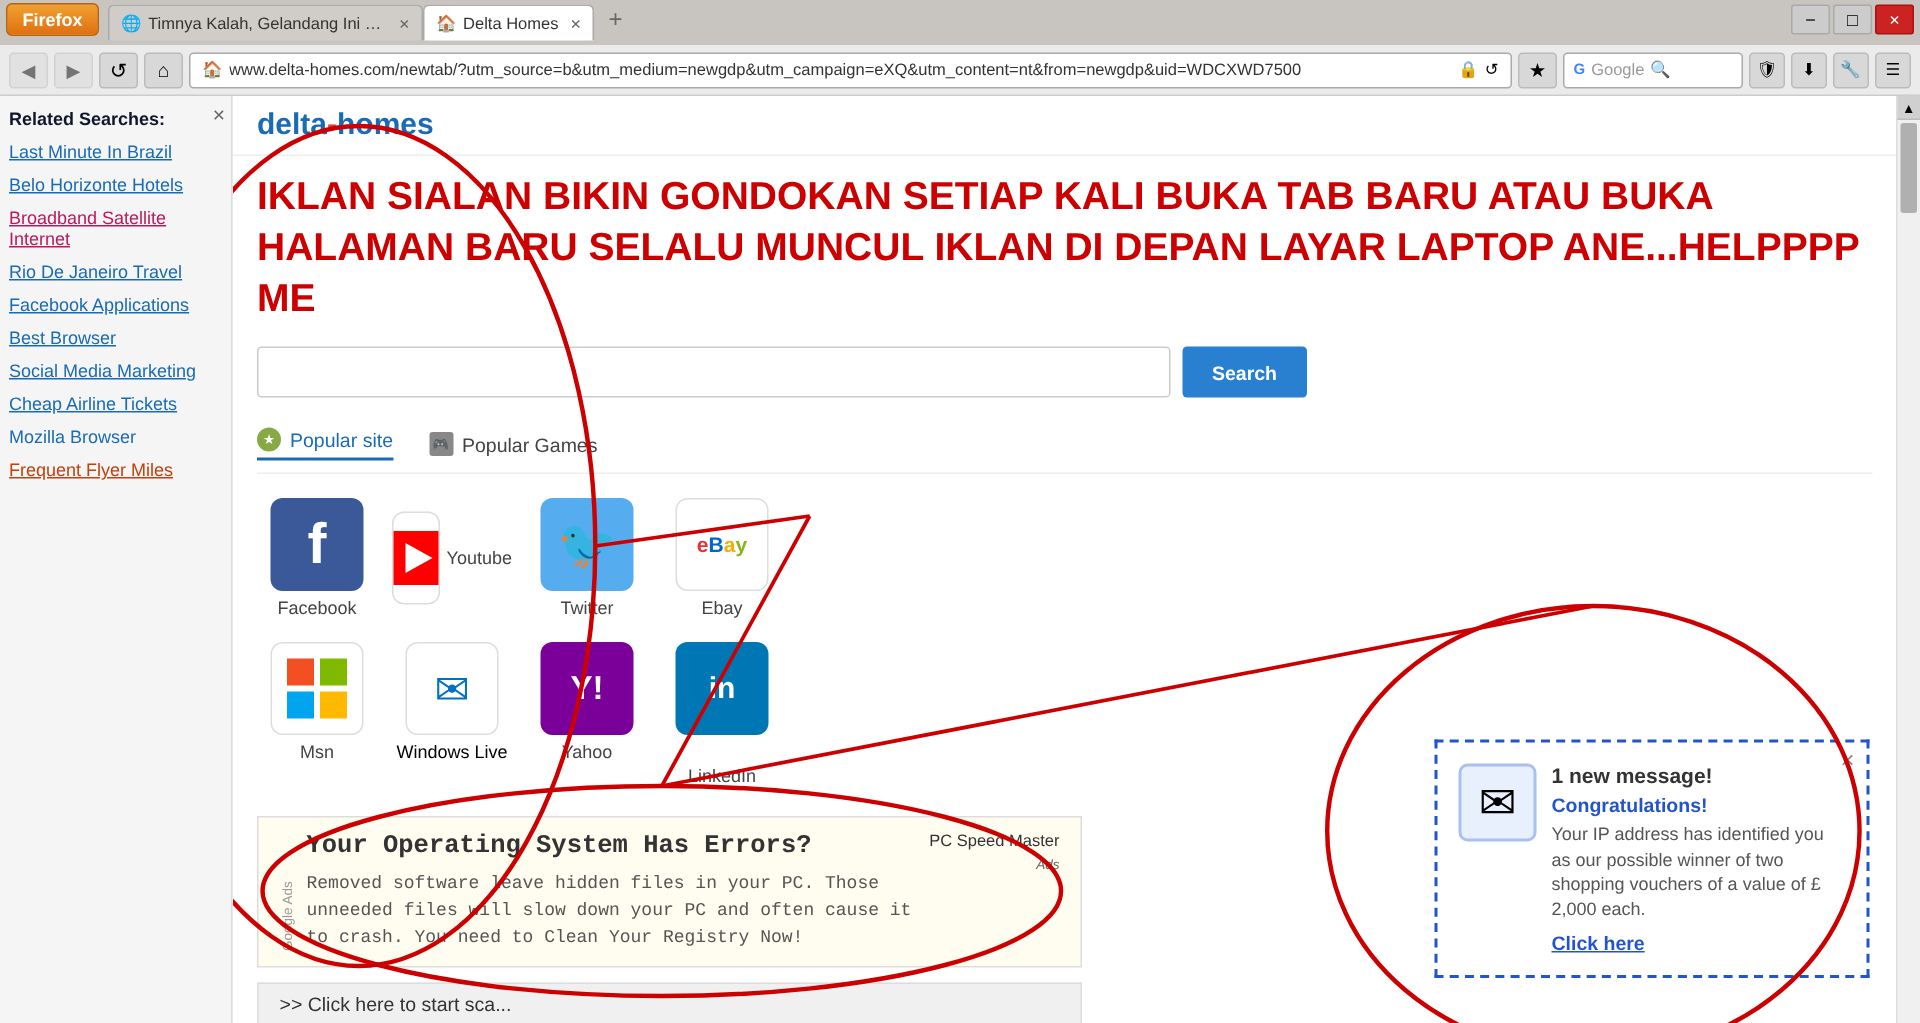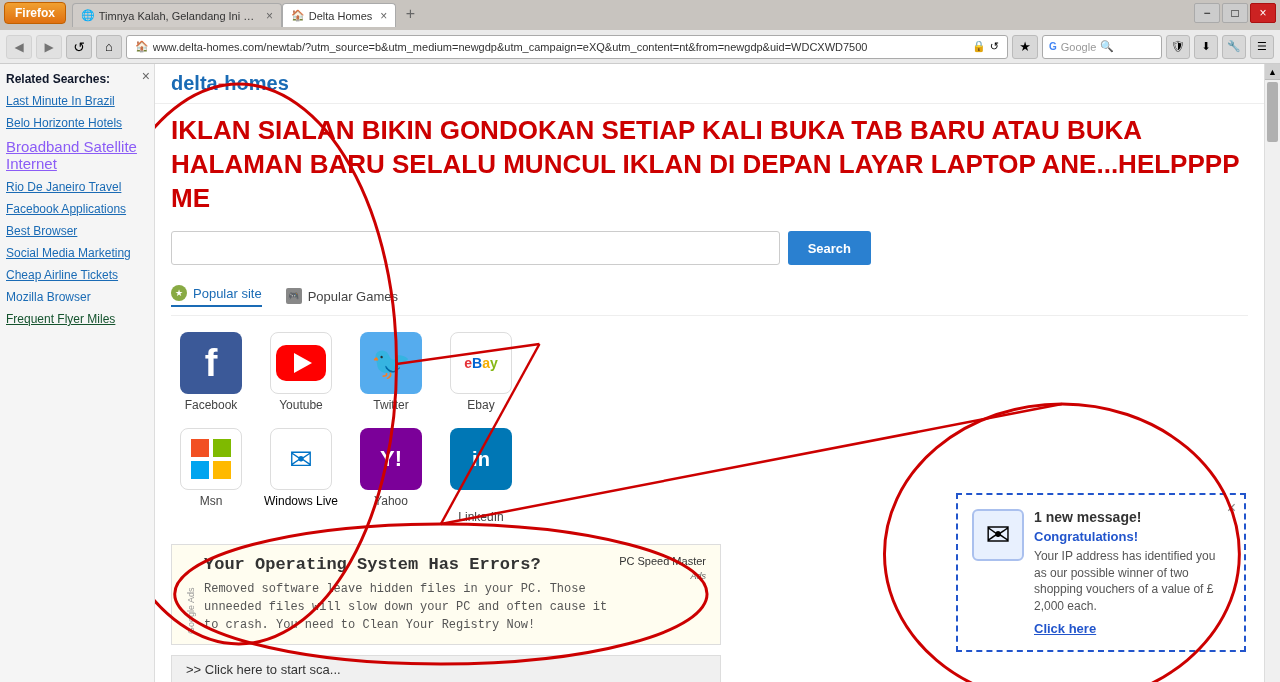--- a/index.html
+++ b/index.html
@@ -53,28 +53,28 @@
     <div style="width:24px;height:24px;background:#d8d8d8;border:1px solid #bbb;border-radius:3px;display:flex;align-items:center;justify-content:center;cursor:pointer;font-size:11px;">☰</div>
   </div>
 
   <div style="display:flex;height:calc(682px - 64px);position:relative;">
 
     <div style="width:155px;background:#f5f5f5;border-right:1px solid #ddd;padding:8px 6px;flex-shrink:0;position:relative;overflow:hidden;">
       <div style="position:absolute;top:4px;right:4px;cursor:pointer;font-size:14px;color:#666;">×</div>
       <div style="font-size:12px;font-weight:bold;color:#0f172a;margin-bottom:8px;">Related Searches:</div>
       <a style="display:block;font-size:12px;color:#1a6bb5;text-decoration:underline;margin-bottom:8px;cursor:pointer;">Last Minute In Brazil</a>
       <a style="display:block;font-size:12px;color:#1a6bb5;text-decoration:underline;margin-bottom:8px;cursor:pointer;">Belo Horizonte Hotels</a>
-      <a style="display:block;font-size:15px;color:#8b5cf6;text-decoration:underline;margin-bottom:8px;cursor:pointer;">Broadband Satellite Internet</a>
+      <a style="display:block;font-size:12px;color:#be185d;text-decoration:underline;margin-bottom:8px;cursor:pointer;">Broadband Satellite Internet</a>
       <a style="display:block;font-size:12px;color:#1a6bb5;text-decoration:underline;margin-bottom:8px;cursor:pointer;">Rio De Janeiro Travel</a>
       <a style="display:block;font-size:12px;color:#1a6bb5;text-decoration:underline;margin-bottom:8px;cursor:pointer;">Facebook Applications</a>
       <a style="display:block;font-size:12px;color:#1a6bb5;text-decoration:underline;margin-bottom:8px;cursor:pointer;">Best Browser</a>
       <a style="display:block;font-size:12px;color:#1a6bb5;text-decoration:underline;margin-bottom:8px;cursor:pointer;">Social Media Marketing</a>
       <a style="display:block;font-size:12px;color:#1a6bb5;text-decoration:underline;margin-bottom:8px;cursor:pointer;">Cheap Airline Tickets</a>
       <a style="display:block;font-size:12px;color:#1a6bb5;margin-bottom:8px;cursor:pointer;">Mozilla Browser</a>
-      <a style="display:block;font-size:12px;color:#14532d;text-decoration:underline;margin-bottom:8px;cursor:pointer;">Frequent Flyer Miles</a>
+      <a style="display:block;font-size:12px;color:#c2410c;text-decoration:underline;margin-bottom:8px;cursor:pointer;">Frequent Flyer Miles</a>
     </div>
 
     <div style="flex:1;background:white;overflow-y:auto;position:relative;">
 
       <div style="padding:8px 16px;border-bottom:1px solid #eee;">
         <span style="font-size:20px;color:#1a6bb5;font-weight:bold;">delta</span><span style="font-size:20px;color:#e04040;font-weight:bold;">-</span><span style="font-size:20px;color:#1a6bb5;font-weight:bold;">homes</span>
       </div>
 
       <div style="padding:10px 16px;">
 
@@ -96,21 +96,21 @@
           </div>
         </div>
 
         <div style="display:flex;flex-wrap:wrap;gap:10px;margin-bottom:16px;">
 
           <div style="display:flex;flex-direction:column;align-items:center;gap:4px;cursor:pointer;width:80px;">
             <div style="width:62px;height:62px;border-radius:8px;background:#3b5998;display:flex;align-items:center;justify-content:center;color:white;font-size:38px;font-weight:bold;">f</div>
             <span style="font-size:12px;color:#444;">Facebook</span>
           </div>
 
-          <div style="display:flex;flex-direction:column;align-items:center;gap:4px;cursor:pointer;width:80px;justify-content:space-between;">
+          <div style="display:flex;flex-direction:row;align-items:center;gap:4px;cursor:pointer;width:80px;justify-content:space-between;">
             <div style="width:62px;height:62px;border-radius:8px;background:white;border:1px solid #ddd;display:flex;align-items:center;justify-content:center;overflow:hidden;">
               <div style="position:relative;width:50px;height:36px;">
                 <div style="width:50px;height:36px;background:#ff0000;border-radius:10px;display:flex;align-items:center;justify-content:center;">
                   <div style="width:0;height:0;border-top:10px solid transparent;border-bottom:10px solid transparent;border-left:18px solid white;margin-left:4px;"></div>
                 </div>
               </div>
             </div>
             <span style="font-size:12px;color:#444;">Youtube</span>
           </div>
 

